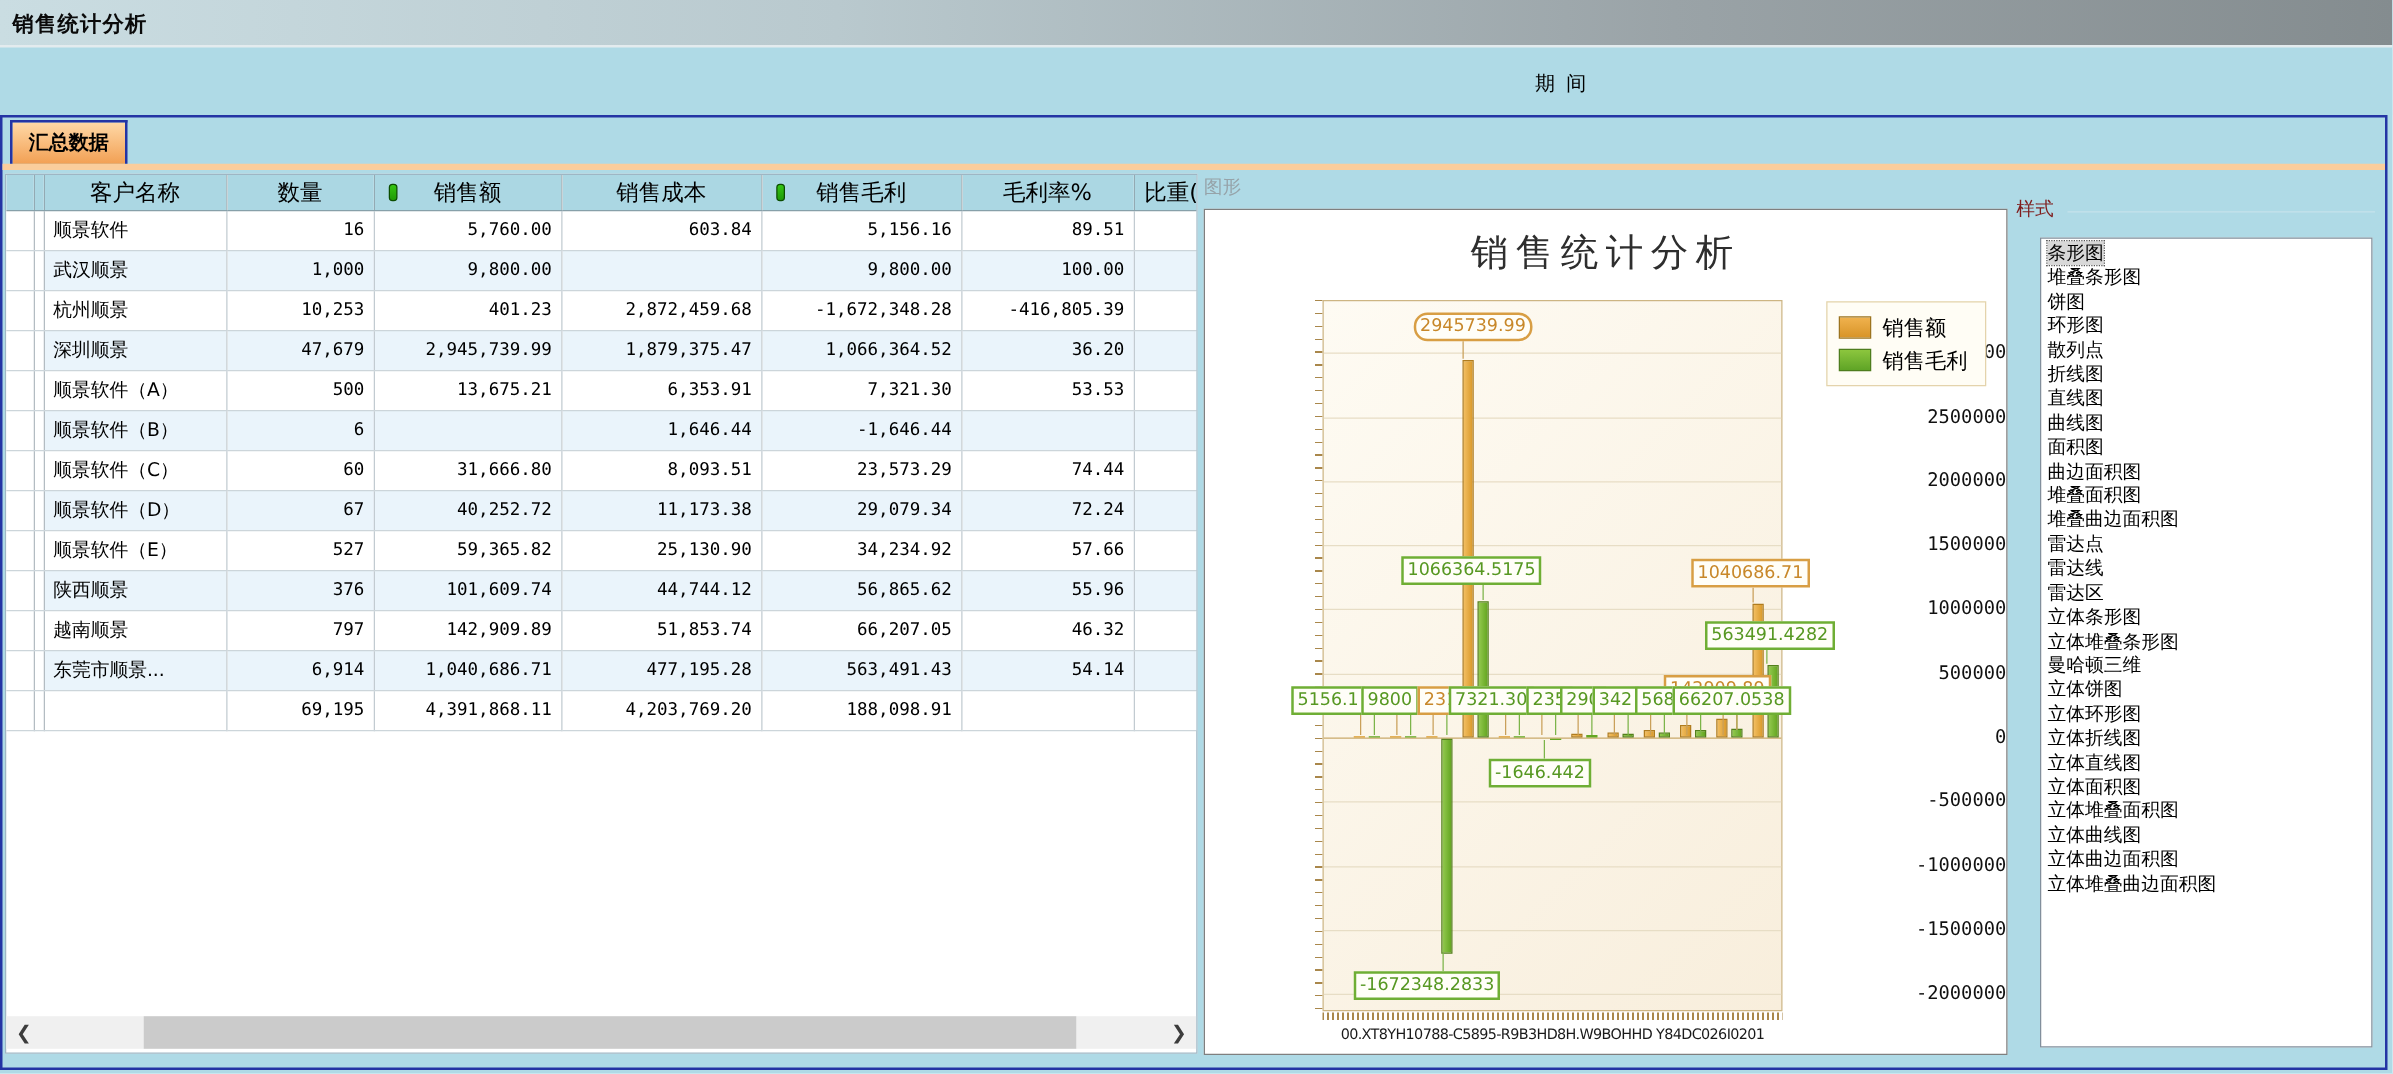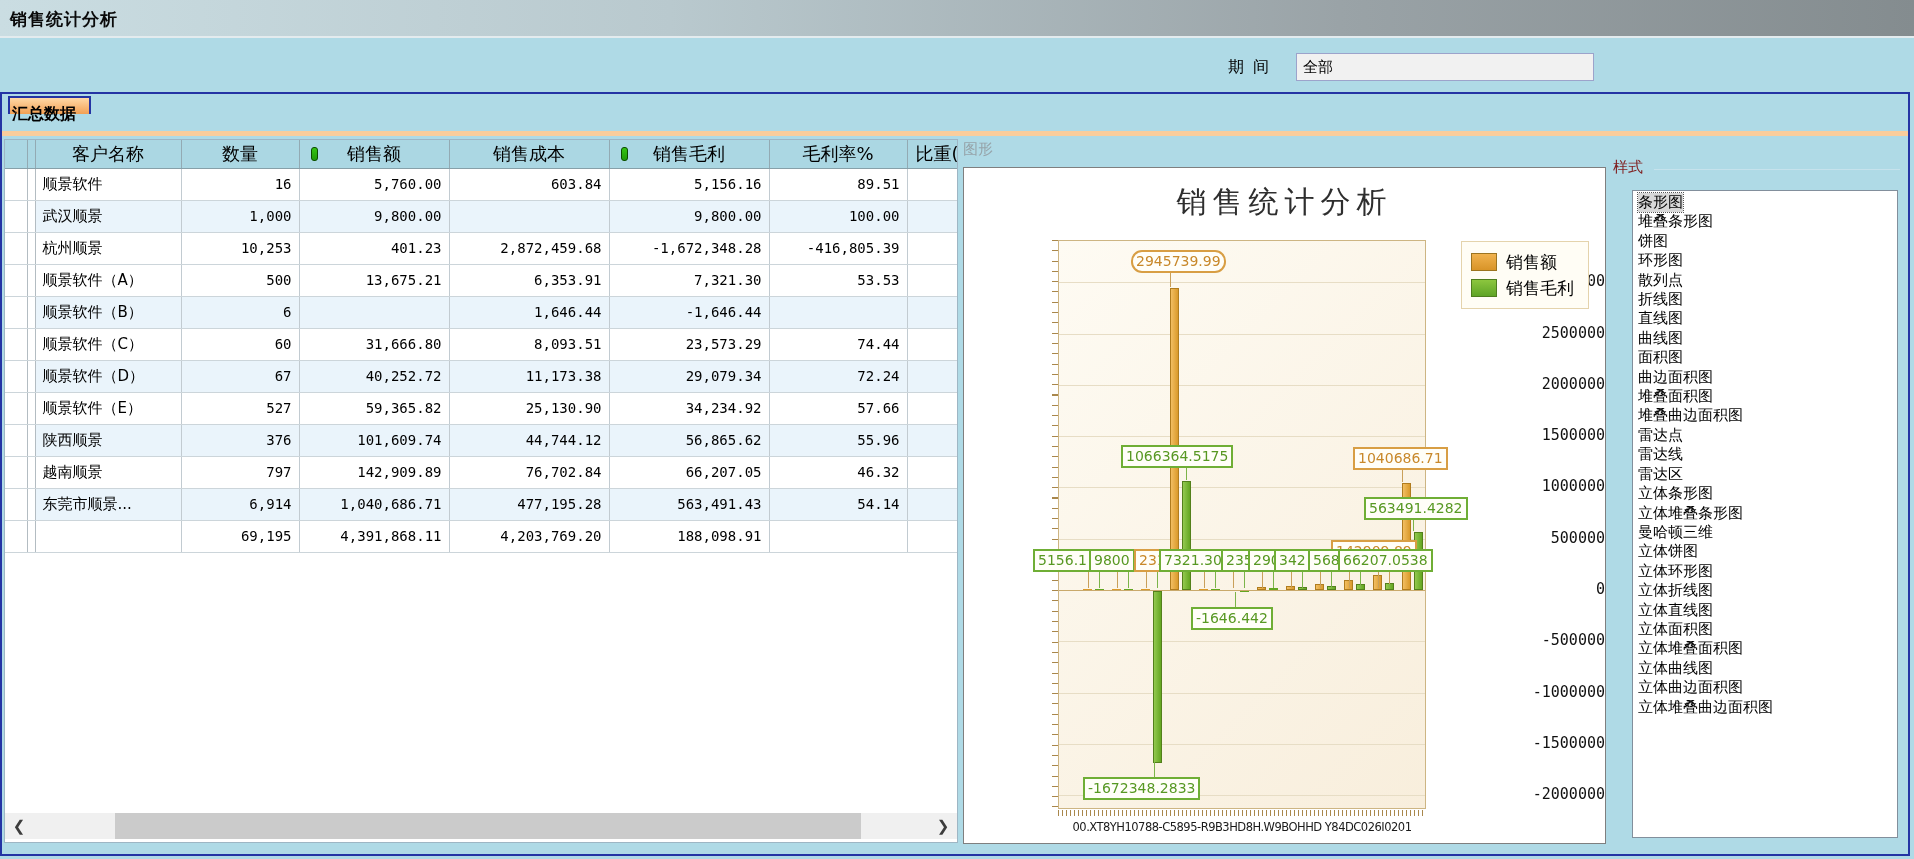--- a/index.html
+++ b/index.html
@@ -15,21 +15,21 @@
   
   .period-row { position:absolute; left:0; top:40px; width:1914px; height:52px; background:#AFDAE6; }
   .period-label { position:absolute; left:1228px; top:17px; font-size:16px; color:#000; letter-spacing:2px; }
   .period-input { position:absolute; left:1296px; top:13px; width:298px; height:28px;
     background:#F1F1F1; border:1px solid #9CA3CB; font-size:15px; padding:2px 6px; color:#000;
     font-family:"DejaVu Sans", sans-serif; }
 
   
   .main-box { position:absolute; left:0; top:92px; width:1910px; height:764px;
     border:2px solid #2434A4; background:#AFDAE6; }
-  .tab { position:absolute; left:6px; top:2px; height:18px; padding:6px 13px 0 2px;
+  .tab { position:absolute; left:6px; top:2px; height:35px; padding:6px 13px 0 13px;
     background:linear-gradient(#FFD8A6,#F2A054); border:2px solid #2434A4; border-bottom:none;
     font-size:16px; font-weight:bold; color:#000; z-index:3; }
   .tab-strip { position:absolute; left:0; top:37px; width:100%; height:5px; background:#FACD9C; z-index:2; }
 
   
   .table-panel { position:absolute; left:2px; top:45px; width:954px; height:704px;
     background:#fff; border:1px solid #9EB6C4; overflow:hidden; }
   table.grid { border-collapse:collapse; table-layout:fixed; width:962px; }
   .grid th { background:#ABD7E3; height:28px; font-size:18px; font-weight:normal; color:#000;
     border-right:1px solid #93AAB3; border-bottom:1px solid #87A0A9; position:relative; text-align:center; }
@@ -102,21 +102,20 @@
 </head>
 <body>
 
 <div class="app">
   <div class="titlebar">
     <span class="title">销售统计分析</span>
   </div>
 
   <div class="period-row">
     <span class="period-label">期  间</span>
-    <input class="period-input" readonly="" value="全部" style="">
   </div>
 
   <div class="main-box">
     <div class="tab">汇总数据</div>
     <div class="tab-strip"></div>
 
     <div class="table-panel">
       <table class="grid" id="grid">
           <colgroup>
             <col style="width: 22px;">
@@ -169,20 +168,31 @@
               <td class="sel"></td>
               <td class="sel"></td>
               <td class="name">杭州顺景</td>
               <td class="num">10,253</td>
               <td class="num">401.23</td>
               <td class="num">2,872,459.68</td>
               <td class="num">-1,672,348.28</td>
               <td class="num">-416,805.39</td>
               <td class="num"></td>
             </tr>
+            <tr class="alt">
+              <td class="sel"></td>
+              <td class="sel"></td>
+              <td class="name">深圳顺景</td>
+              <td class="num">47,679</td>
+              <td class="num">2,945,739.99</td>
+              <td class="num">1,879,375.47</td>
+              <td class="num">1,066,364.52</td>
+              <td class="num">36.20</td>
+              <td class="num"></td>
+            </tr>
             <tr>
               <td class="sel"></td>
               <td class="sel"></td>
               <td class="name">顺景软件（A）</td>
               <td class="num">500</td>
               <td class="num">13,675.21</td>
               <td class="num">6,353.91</td>
               <td class="num">7,321.30</td>
               <td class="num">53.53</td>
               <td class="num"></td>
@@ -241,21 +251,21 @@
               <td class="num">56,865.62</td>
               <td class="num">55.96</td>
               <td class="num"></td>
             </tr>
             <tr>
               <td class="sel"></td>
               <td class="sel"></td>
               <td class="name">越南顺景</td>
               <td class="num">797</td>
               <td class="num">142,909.89</td>
-              <td class="num">76,702.84</td>
+              <td class="num">51,853.74</td>
               <td class="num">66,207.05</td>
               <td class="num">46.32</td>
               <td class="num"></td>
             </tr>
             <tr class="alt">
               <td class="sel"></td>
               <td class="sel"></td>
               <td class="name">东莞市顺景...</td>
               <td class="num">6,914</td>
               <td class="num">1,040,686.71</td>

